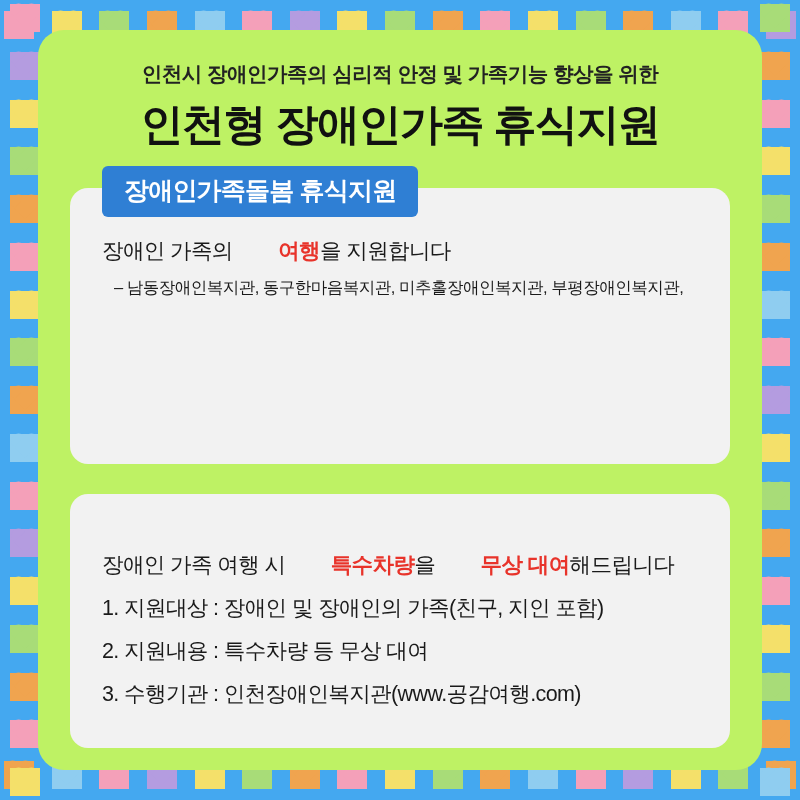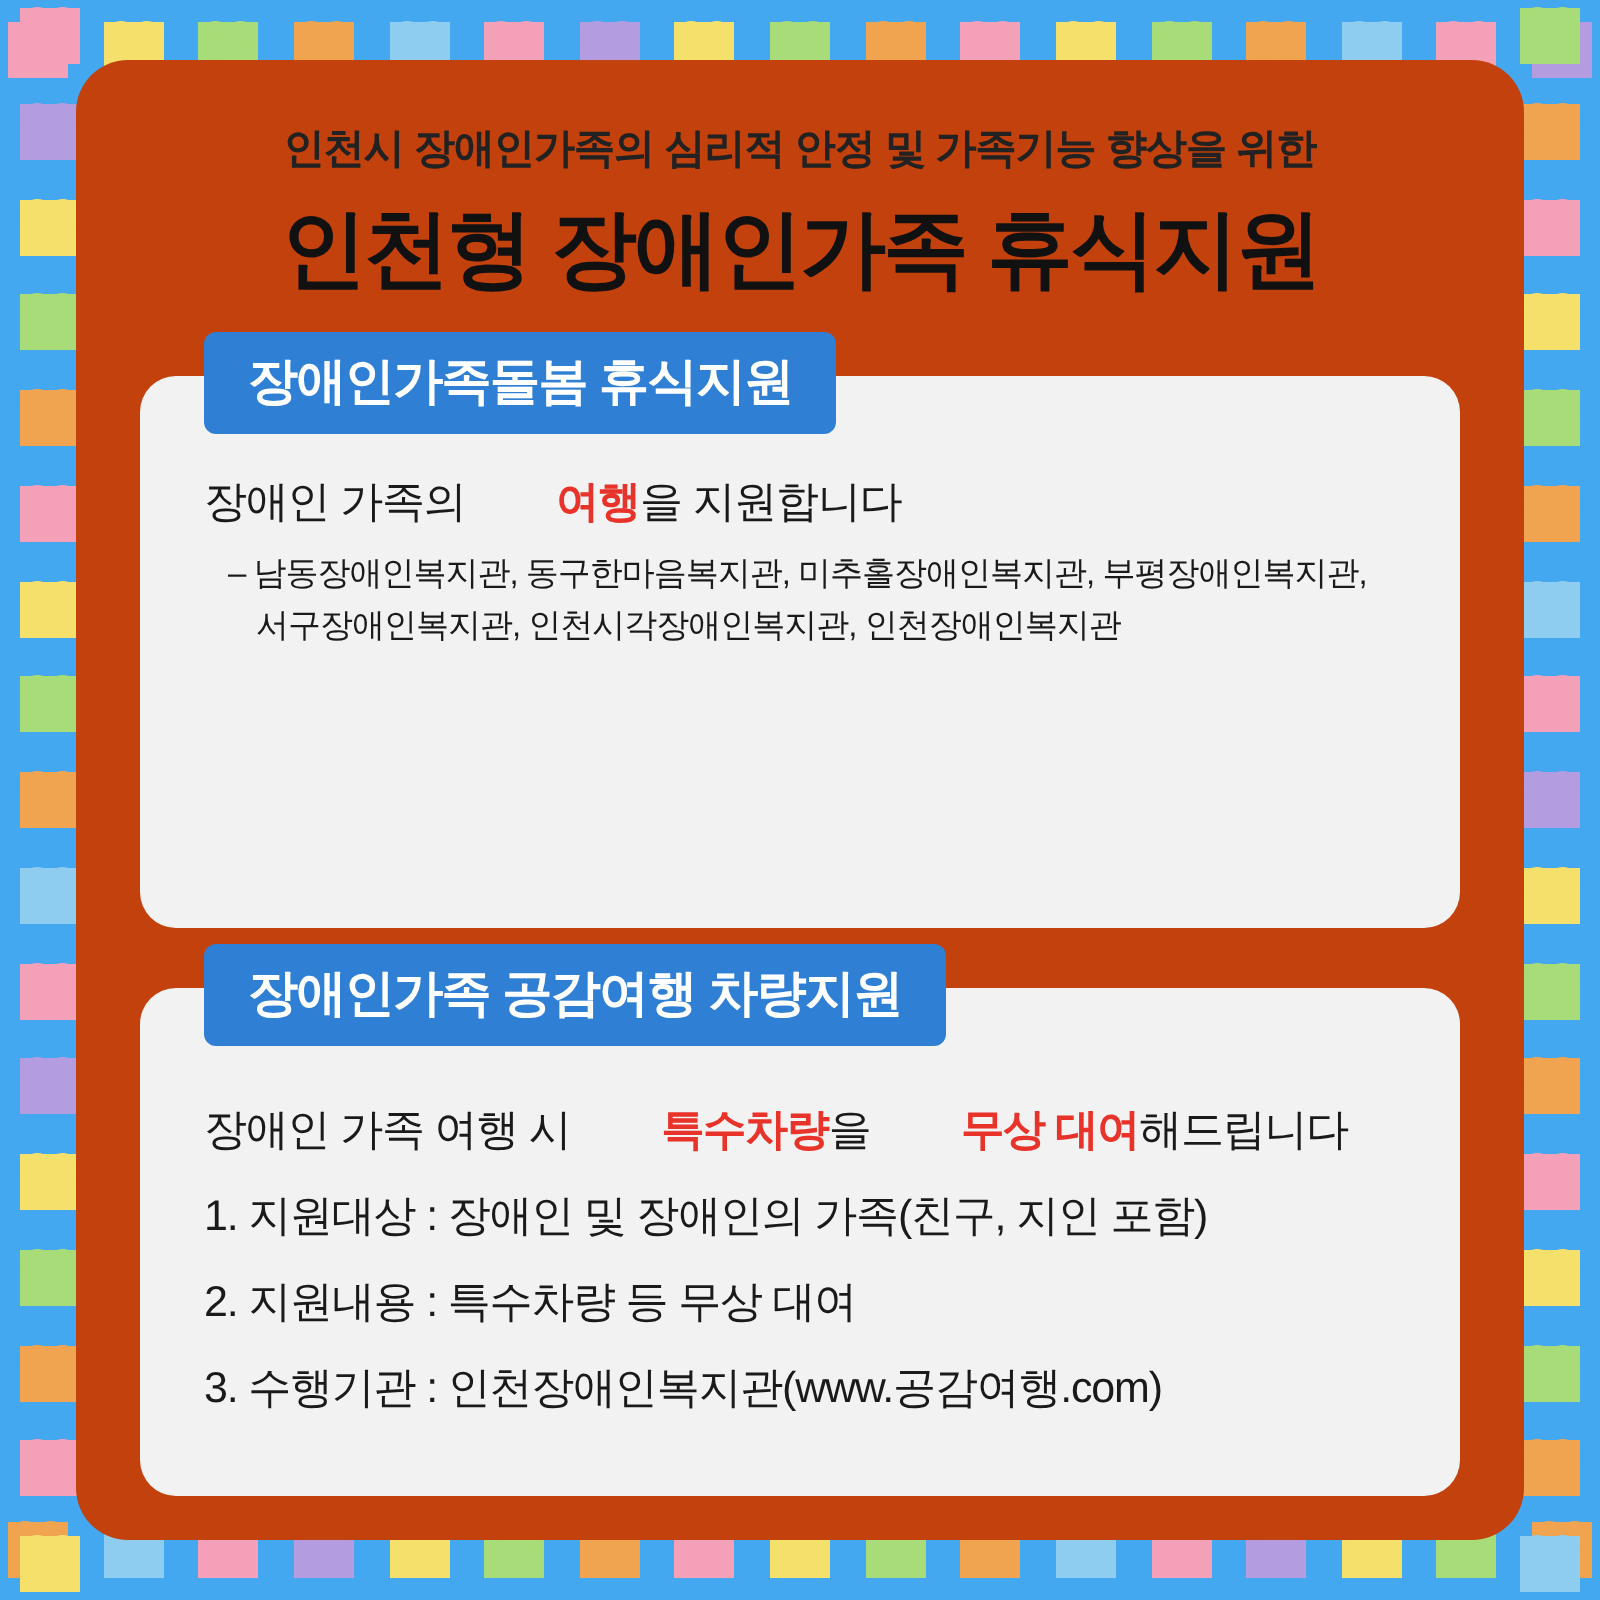--- a/index.html
+++ b/index.html
@@ -60,21 +60,21 @@
   .heart::before { left: 15px; transform: rotate(-45deg); transform-origin: 0 100%; }
   .heart::after  { left: 0;    transform: rotate(45deg);  transform-origin: 100% 100%; }
 
   
   .card {
     position: absolute;
     left: 38px;
     top: 30px;
     width: 724px;
     height: 740px;
-    background: #c2410c;
+    background: #bef264;
     border-radius: 26px;
   }
 
   .header {
     text-align: center;
     padding-top: 30px;
   }
   .header .sub {
     font-size: 20.5px;
     font-weight: bold;
@@ -236,26 +236,24 @@
   <div class="section one">
     <div class="ribbon">장애인가족돌봄 휴식지원</div>
 
     <div class="lead">
       <span>장애인 가족의 </span><span class="hl-red">여행</span><span>을 지원합니다</span>
     </div>
 
 
     <div class="note">
       <span class="dash">–</span><span>남동장애인복지관, 동구한마음복지관, 미추홀장애인복지관, 부평장애인복지관,</span>
-      <span class="note-line2">서구장애인복지관, 인천시각장애인복지관, 인천장애인복지관</span>
     </div>
   </div>
 
   <div class="section two">
-    <div class="ribbon two">장애인가족 공감여행 차량지원</div>
 
     <div class="lead">
       <span>장애인 가족 여행 시 </span><span class="hl-red">특수차량</span><span>을 </span><span class="hl-red">무상 대여</span><span>해드립니다</span>
     </div>
 
     <ol class="items">
       <li>1. 지원대상 : 장애인 및 장애인의 가족(친구, 지인 포함)</li>
       <li>2. 지원내용 : 특수차량 등 무상 대여</li>
       <li>3. 수행기관 : 인천장애인복지관(www.공감여행.com)</li>
     </ol>

